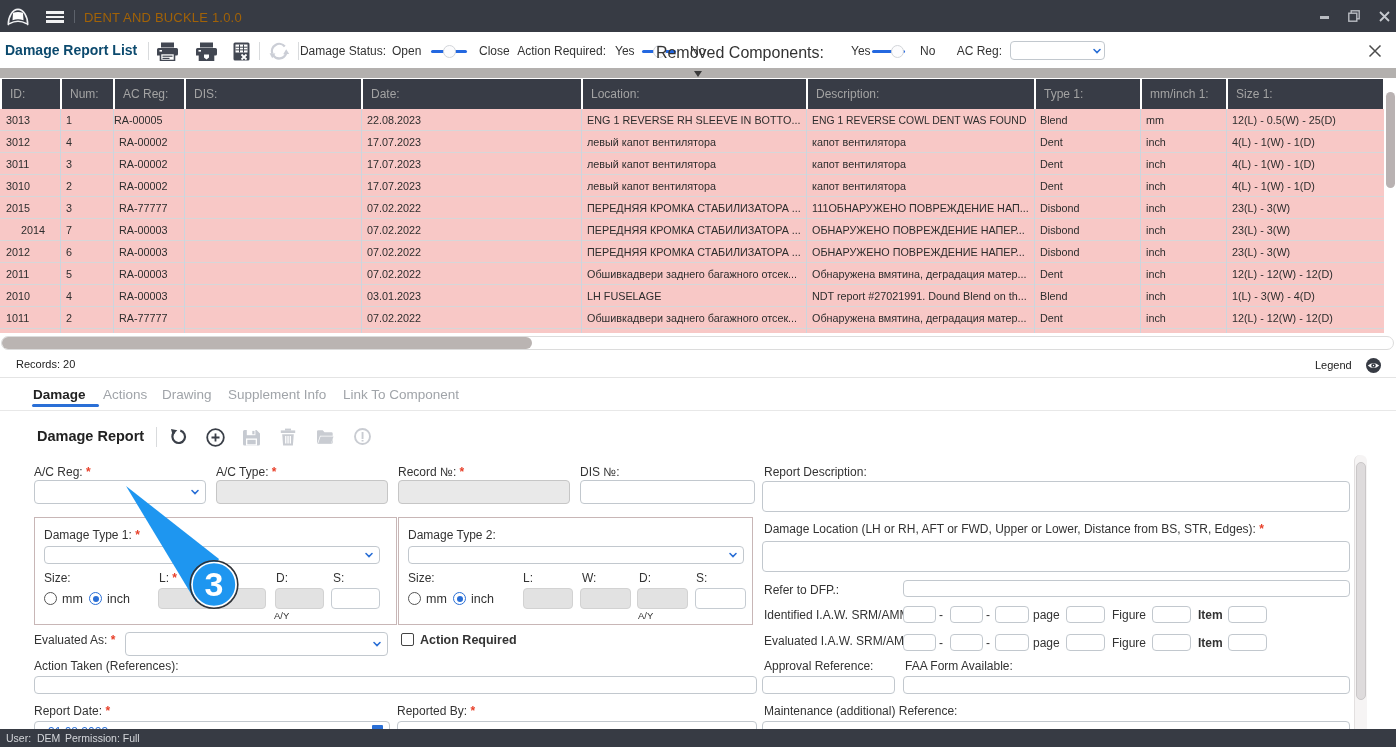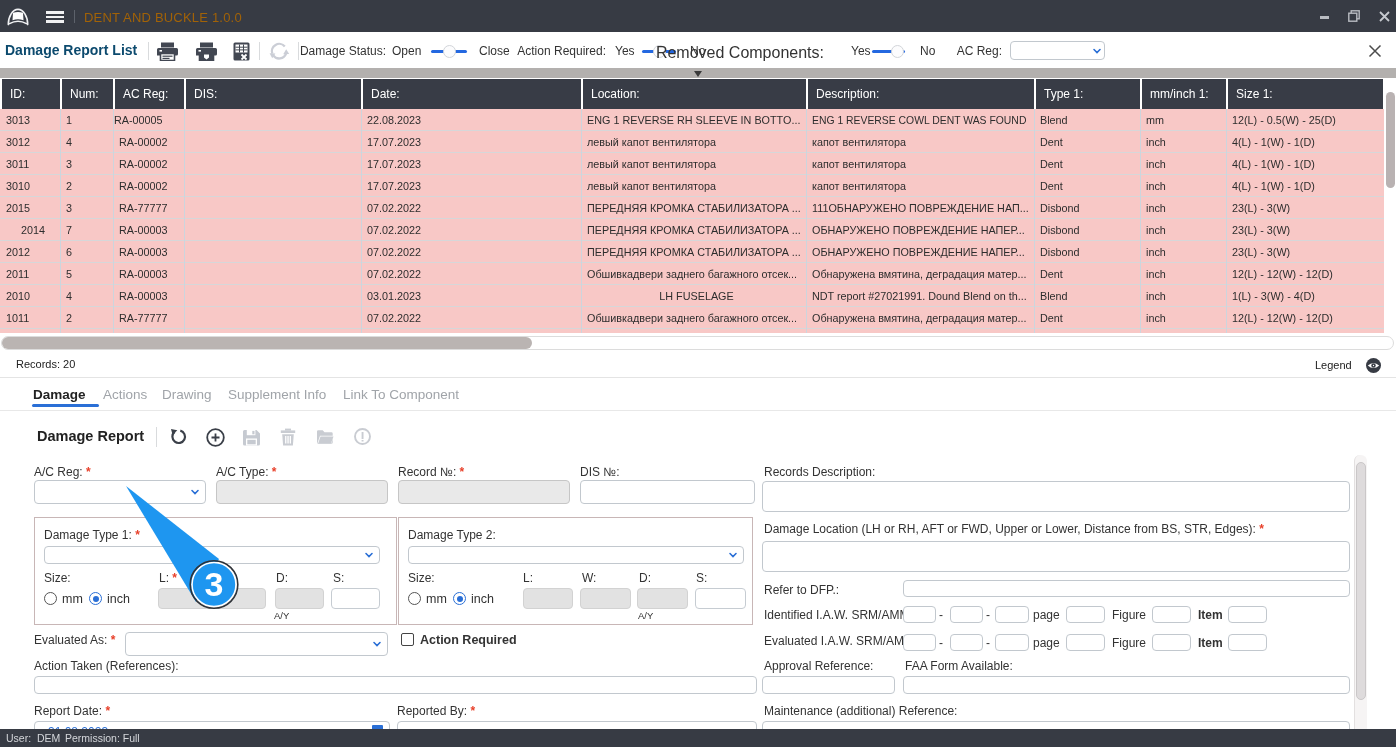--- a/index.html
+++ b/index.html
@@ -8,21 +8,21 @@
 #app { position:relative; width:1396px; height:750px; background:#fff; overflow:hidden; }
 .abs { position:absolute; }
 .lbl { position:absolute; font-size:12px; color:#333; white-space:nowrap; }
 .star { color:#e8402a; font-weight:bold; }
 .inp { position:absolute; background:#fff; border:1px solid #c2c8ce; border-radius:4px; }
 .inp-dis { position:absolute; background:#e9e9e9; border:1px solid #c6c6c6; border-radius:4px; }
 .gbox { position:absolute; background:#e2e2e2; border:1px solid #d2d2d2; border-radius:4px; }
 .wbox { position:absolute; background:#fff; border:1px solid #c6ccd2; border-radius:4px; }
 .chev { position:absolute; width:10px; height:10px; }
 .cell { position:absolute; font-size:10.8px; color:#2d2d2d; white-space:nowrap; overflow:hidden; line-height:22px; padding-left:6px; }
-.hcell { position:absolute; background:#383c46; color:#ffffff; font-size:12px; line-height:30px; padding-left:8px; white-space:nowrap; overflow:hidden; }
+.hcell { position:absolute; background:#383c46; color:#a3a3a3; font-size:12px; line-height:30px; padding-left:8px; white-space:nowrap; overflow:hidden; }
 .vsep { position:absolute; width:1px; background:#ccd5dd; }
 .hsep { position:absolute; height:1px; background:#d6d7d9; left:0; width:1384px; }
 </style>
 </head>
 <body>
 <div id="app">
 
 <div class="abs" style="left:0;top:0;width:1396px;height:32px;background:#373b44;"></div>
 <svg class="abs" style="left:7px;top:7px;" width="22" height="19" viewBox="0 0 22 19">
   <path d="M1.3 17.6 A 9.7 15.2 0 0 1 20.7 17.6" fill="none" stroke="#f0f1f3" stroke-width="1.6" stroke-linecap="round"></path>
@@ -197,21 +197,21 @@
       <div class="cell" style="left:581px;top:263px;width:225px;height:22px;">Обшивкадвери заднего багажного отсек...</div>
       <div class="cell" style="left:806px;top:263px;width:228px;height:22px;">Обнаружена вмятина,  деградация матер...</div>
       <div class="cell" style="left:1034px;top:263px;width:106px;height:22px;">Dent</div>
       <div class="cell" style="left:1140px;top:263px;width:86px;height:22px;">inch</div>
       <div class="cell" style="left:1226px;top:263px;width:157px;height:22px;">12(L) - 12(W) - 12(D)</div>
       <div class="hsep" style="top:284px;"></div>
       <div class="cell" style="left:0px;top:285px;width:60px;height:22px;">2010</div>
       <div class="cell" style="left:60px;top:285px;width:53px;height:22px;">4</div>
       <div class="cell" style="left:113px;top:285px;width:71px;height:22px;">RA-00003</div>
       <div class="cell" style="left:361px;top:285px;width:220px;height:22px;">03.01.2023</div>
-      <div class="cell" style="left:581px;top:285px;width:225px;height:22px;text-align:center;">LH FUSELAGE</div>
+      <div class="cell" style="left:581px;top:285px;width:225px;height:22px;">LH FUSELAGE</div>
       <div class="cell" style="left:806px;top:285px;width:228px;height:22px;">NDT report #27021991. Dound Blend on th...</div>
       <div class="cell" style="left:1034px;top:285px;width:106px;height:22px;">Blend</div>
       <div class="cell" style="left:1140px;top:285px;width:86px;height:22px;">inch</div>
       <div class="cell" style="left:1226px;top:285px;width:157px;height:22px;">1(L) - 3(W) - 4(D)</div>
       <div class="hsep" style="top:306px;"></div>
       <div class="cell" style="left:0px;top:307px;width:60px;height:22px;">1011</div>
       <div class="cell" style="left:60px;top:307px;width:53px;height:22px;">2</div>
       <div class="cell" style="left:113px;top:307px;width:71px;height:22px;">RA-77777</div>
       <div class="cell" style="left:361px;top:307px;width:220px;height:22px;">07.02.2022</div>
       <div class="cell" style="left:581px;top:307px;width:225px;height:22px;">Обшивкадвери заднего багажного отсек...</div>
@@ -358,21 +358,21 @@
       <div class="abs" style="left:401px;top:633px;width:13px;height:13px;border:1.5px solid #444;border-radius:2px;background:#fff;"></div>
       <div class="lbl" style="left:420px;top:633px;font-size:12.5px;"><b>Action Required</b></div>
       <div class="lbl" style="left:34px;top:659px;">Action Taken (References):</div>
       <div class="inp" style="left:34px;top:676px;width:723px;height:18px;"></div>
       <div class="lbl" style="left:34px;top:704px;">Report Date: <span class="star">*</span></div>
       <div class="lbl" style="left:397px;top:704px;">Reported By: <span class="star">*</span></div>
       <div class="inp" style="left:34px;top:721px;width:356px;height:24px;"></div>
       <div class="abs" style="left:48px;top:725px;font-size:12px;color:#2a6fd6;">31.08.2023</div>
       <div class="abs" style="left:372px;top:725px;width:11px;height:10px;background:#2a6fd6;border-radius:1px;"></div>
       <div class="inp" style="left:397px;top:721px;width:360px;height:24px;"></div>
-      <div class="lbl" style="left:764px;top:465px;">Records Description:</div>
+      <div class="lbl" style="left:764px;top:465px;">Report Description:</div>
       <div class="inp" style="left:762px;top:481px;width:588px;height:31px;"></div>
       <div class="lbl" style="left:764px;top:522px;">Damage Location (LH or RH, AFT or FWD, Upper or Lower, Distance from BS, STR, Edges): <span class="star">*</span></div>
       <div class="inp" style="left:762px;top:541px;width:588px;height:31px;"></div>
       <div class="lbl" style="left:764px;top:583px;">Refer to DFP.:</div>
       <div class="inp" style="left:903px;top:580px;width:447px;height:17px;"></div>
       <div class="lbl" style="left:764px;top:608px;width:139px;overflow:hidden;">Identified I.A.W. SRM/AMM</div>
       <div class="lbl" style="left:764px;top:634px;width:139px;overflow:hidden;">Evaluated I.A.W. SRM/AMM</div>
       <div class="inp" style="left:903px;top:606px;width:33px;height:17px;"></div>
       <div class="inp" style="left:950px;top:606px;width:33px;height:17px;"></div>
       <div class="inp" style="left:995px;top:606px;width:34px;height:17px;"></div>

